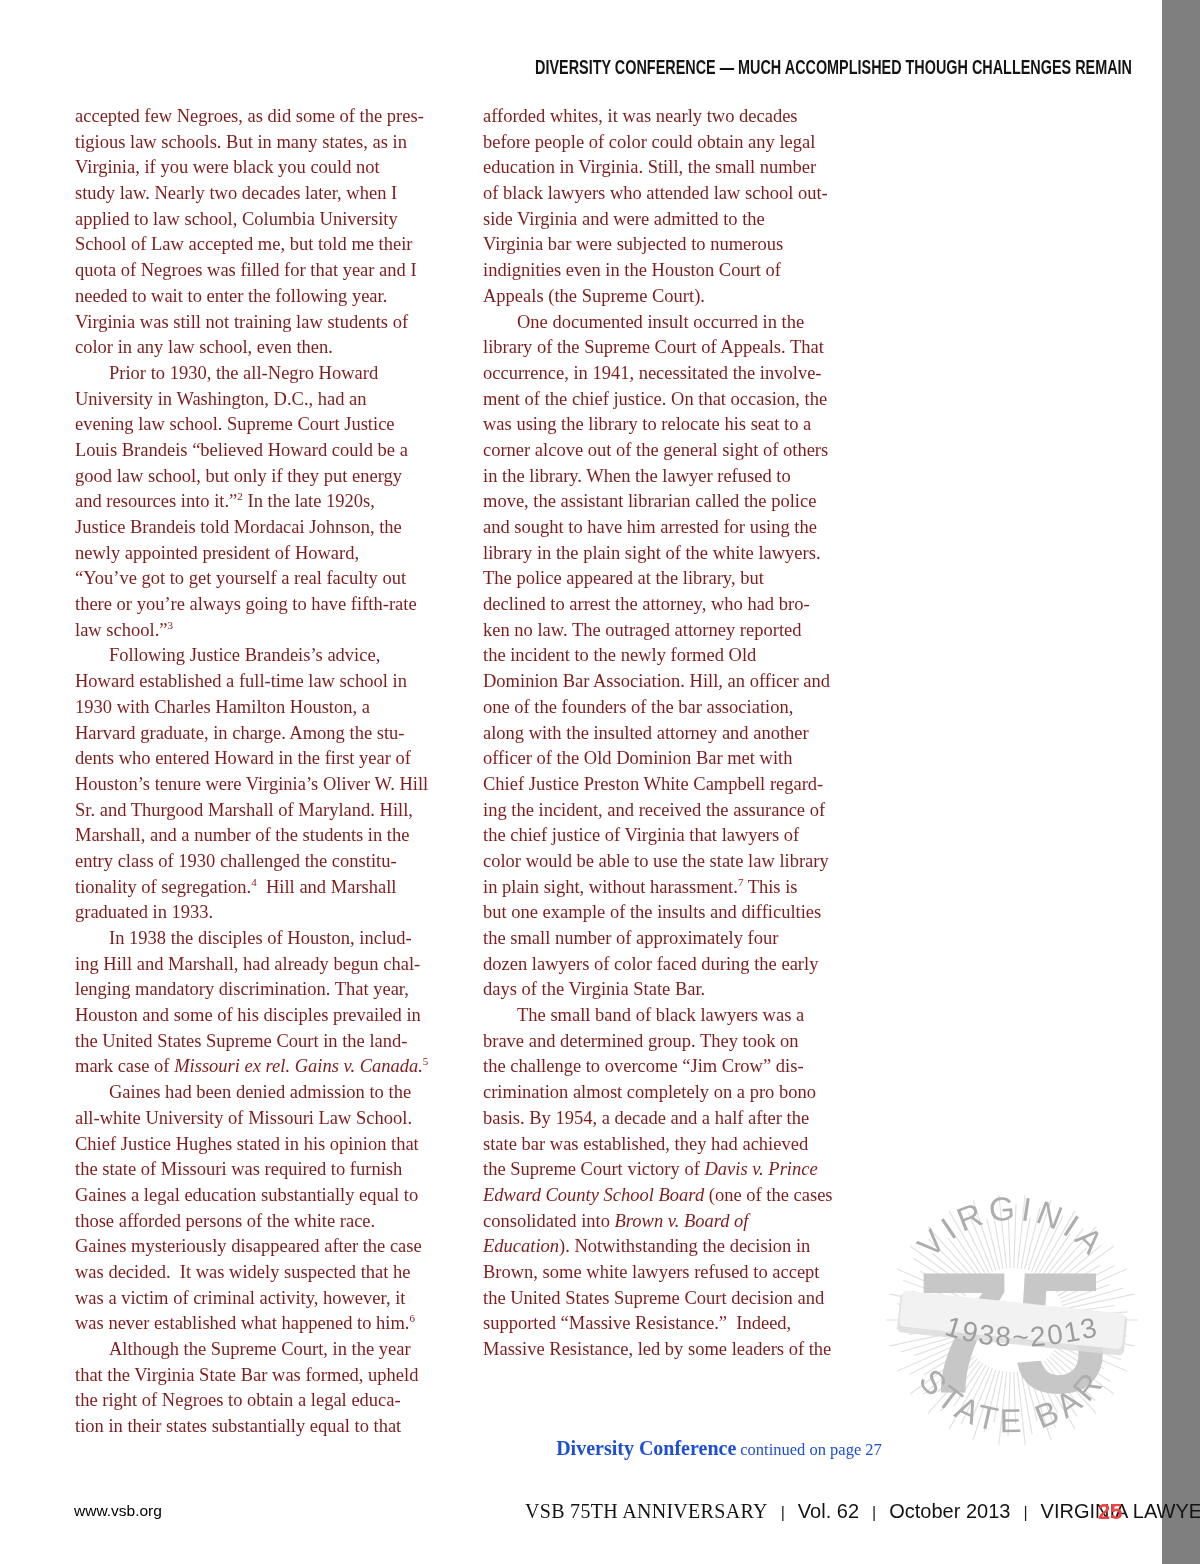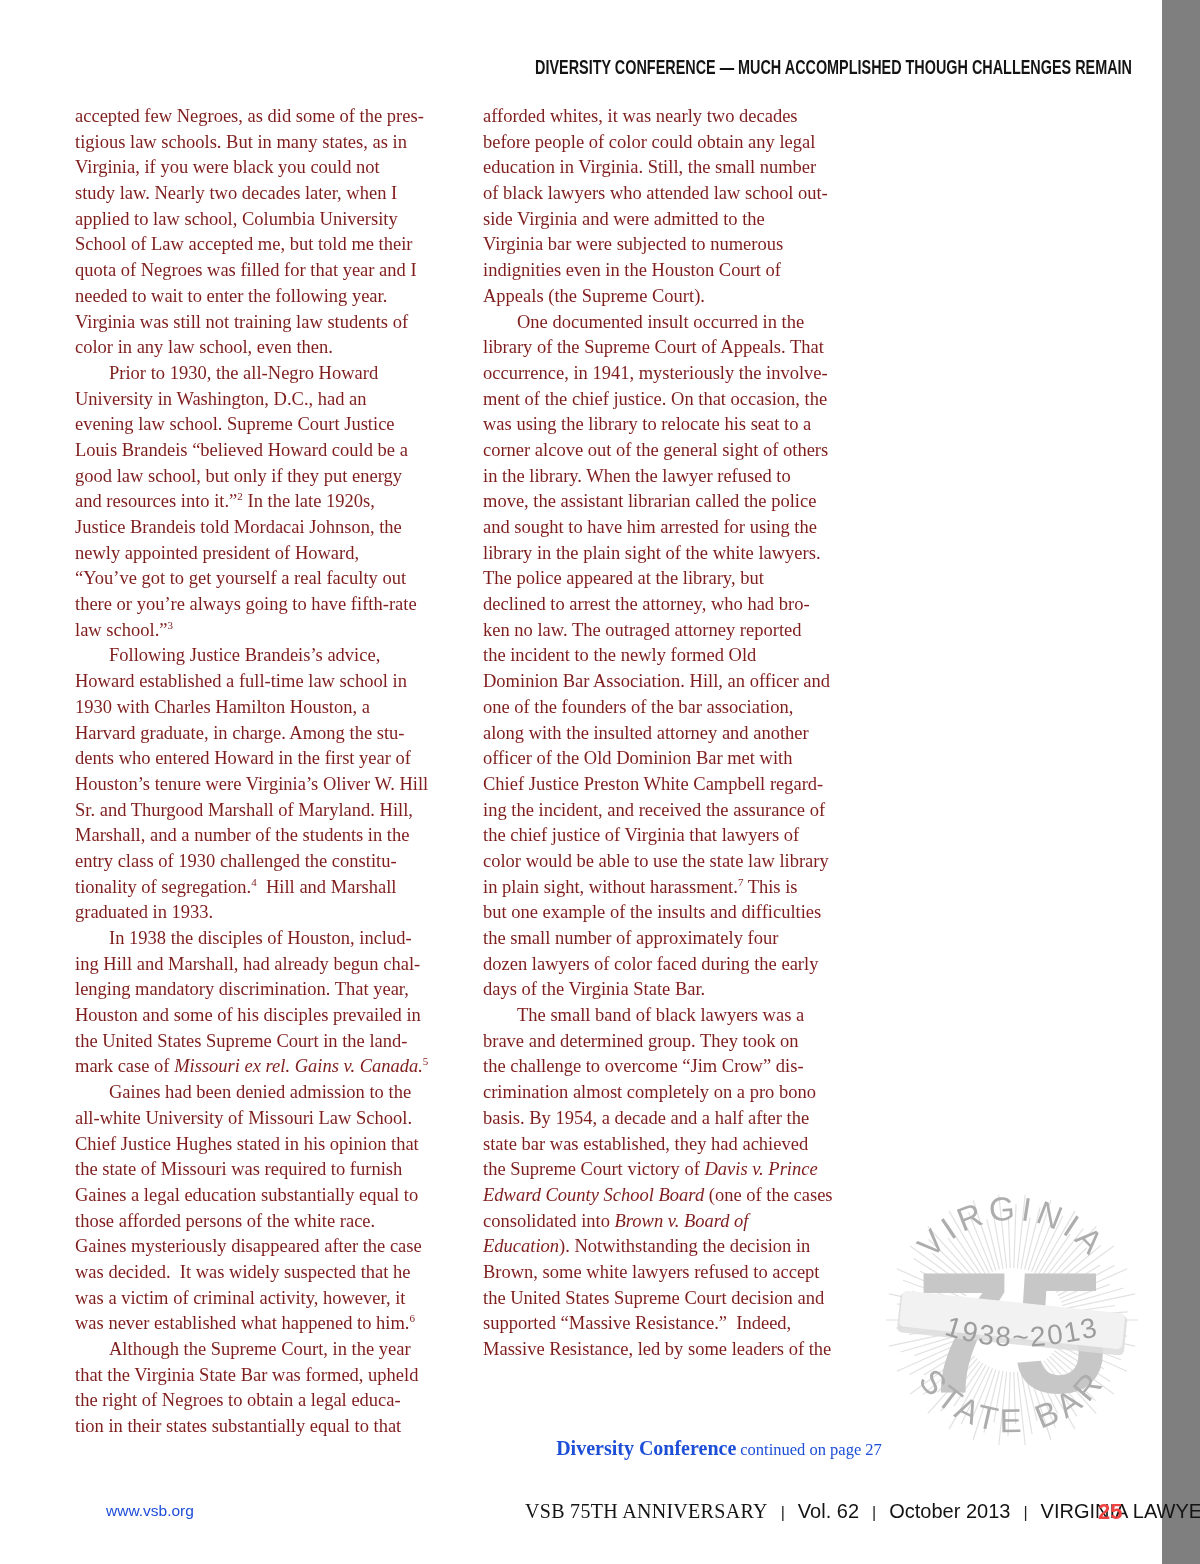--- a/index.html
+++ b/index.html
@@ -28,21 +28,21 @@
   .line.indent{padding-left:34px;}
   .line sup{font-size:11px;vertical-align:baseline;position:relative;top:-7px;line-height:0;}
   .continued{
     position:absolute;left:483px;top:1437px;width:380px;
     text-align:center;padding-left:46px;white-space:nowrap;color:#1d4ed8;
   }
   .continued .cont-name{font-weight:bold;font-size:20px;}
   .continued .cont-note{font-size:16.5px;}
   .footer-site{
     position:absolute;left:74px;top:1502px;
-    font-family:"Liberation Sans",sans-serif;font-size:15.5px;color:#1d4ed8;margin-left:32px;
+    font-family:"Liberation Sans",sans-serif;font-size:15.5px;color:#000000;
   }
   .footer-center{
     position:absolute;left:525px;top:1500px;white-space:nowrap;color:#141414;
   }
   .footer-center .ser{font-family:"Liberation Serif",serif;font-size:20px;letter-spacing:.3px;}
   .footer-center .sans{font-family:"Liberation Sans",sans-serif;font-size:20px;}
   .footer-center .pipe{font-family:"Liberation Sans",sans-serif;font-size:16px;margin:0 9px;font-weight:normal;color:#222;}
   .footer-page{
     position:absolute;left:1098px;top:1499px;
     font-family:"Liberation Sans",sans-serif;font-weight:bold;font-size:22px;color:#ef4444;
@@ -120,21 +120,21 @@
       <div class="line">afforded whites, it was nearly two decades</div>
       <div class="line">before people of color could obtain any legal</div>
       <div class="line">education in Virginia. Still, the small number</div>
       <div class="line">of black lawyers who attended law school out-</div>
       <div class="line">side Virginia and were admitted to the</div>
       <div class="line">Virginia bar were subjected to numerous</div>
       <div class="line">indignities even in the Houston Court of</div>
       <div class="line">Appeals (the Supreme Court).</div>
       <div class="line indent">One documented insult occurred in the</div>
       <div class="line">library of the Supreme Court of Appeals. That</div>
-      <div class="line">occurrence, in 1941, mysteriously the involve-</div>
+      <div class="line">occurrence, in 1941, necessitated the involve-</div>
       <div class="line">ment of the chief justice. On that occasion, the</div>
       <div class="line">was using the library to relocate his seat to a</div>
       <div class="line">corner alcove out of the general sight of others</div>
       <div class="line">in the library. When the lawyer refused to</div>
       <div class="line">move, the assistant librarian called the police</div>
       <div class="line">and sought to have him arrested for using the</div>
       <div class="line">library in the plain sight of the white lawyers.</div>
       <div class="line">The police appeared at the library, but</div>
       <div class="line">declined to arrest the attorney, who had bro-</div>
       <div class="line">ken no law. The outraged attorney reported</div>

